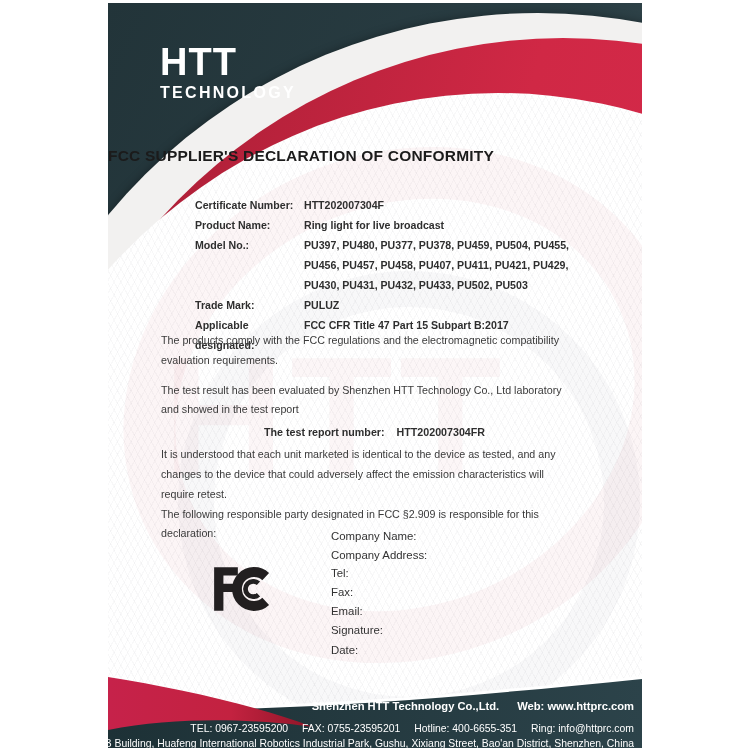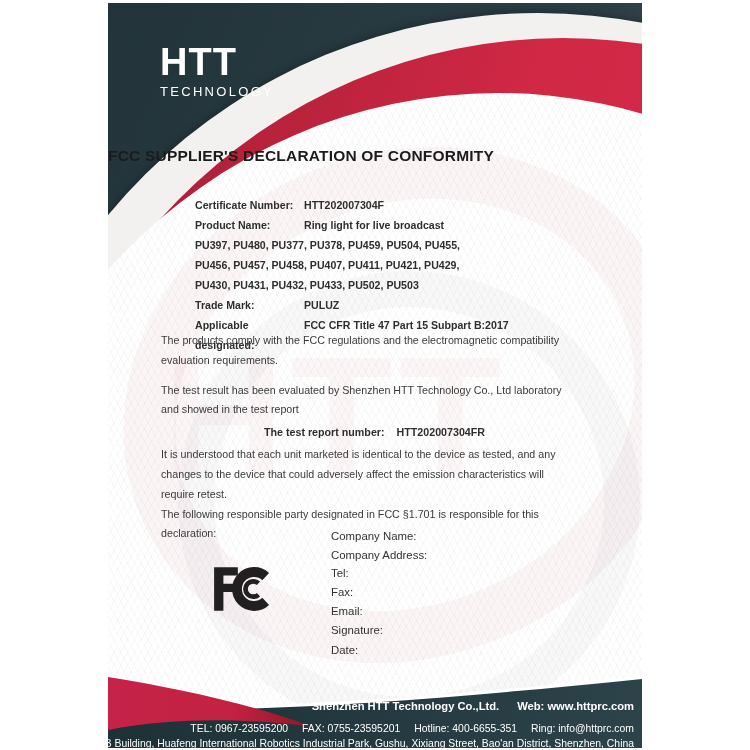--- a/index.html
+++ b/index.html
@@ -20,21 +20,21 @@
   .wm-ring{position:absolute;left:70px;top:268px;width:390px;height:390px;border-radius:50%;
         border:36px solid rgba(120,120,132,.05);}
   .wm-pink{position:absolute;left:10px;top:150px;width:470px;height:400px;border-radius:50%;
         border:52px solid rgba(198,62,82,.05);transform:rotate(-24deg);}
   .wm-htt{position:absolute;left:55px;top:330px;font-size:168px;font-weight:800;letter-spacing:6px;
         color:rgba(190,85,98,.05);line-height:1;}
   .bottom-svg{position:absolute;left:0;top:653px;width:534px;height:92px;}
   
   .logo{position:absolute;left:52px;top:40px;color:#ffffff;}
   .logo .big{font-size:38px;font-weight:bold;letter-spacing:1px;line-height:1;}
-  .logo .sub{font-size:13px;font-weight:normal;letter-spacing:2.3px;margin-top:3px;}
+  .logo .sub{font-size:16px;font-weight:bold;letter-spacing:2.3px;margin-top:3px;}
   
   .title{position:absolute;left:0;top:144px;width:100%;
          font-size:15.5px;font-weight:bold;color:#1b1b1b;letter-spacing:.2px;}
   
   .fields{position:absolute;left:87px;top:192px;width:420px;font-size:10.6px;color:#2e2e2e;
           line-height:20px;font-weight:bold;}
   .frow{display:flex;}
   .flabel{width:109px;flex:0 0 109px;}
   .fvalue{flex:1;}
   
@@ -98,20 +98,21 @@
     <div class="fields">
       <div class="frow">
         <div class="flabel">Certificate Number:</div>
         <div class="fvalue">HTT202007304F</div>
       </div>
       <div class="frow">
         <div class="flabel">Product Name:</div>
         <div class="fvalue">Ring light for live broadcast</div>
       </div>
       <div class="frow">
+        <div class="flabel">Model No.:</div>
         <div class="fvalue">
           <div>PU397, PU480, PU377, PU378, PU459, PU504, PU455,</div>
           <div>PU456, PU457, PU458, PU407, PU411, PU421, PU429,</div>
           <div>PU430, PU431, PU432, PU433, PU502, PU503</div>
         </div>
       </div>
       <div class="frow">
         <div class="flabel">Trade Mark:</div>
         <div class="fvalue">PULUZ</div>
       </div>
@@ -121,21 +122,21 @@
       </div>
     </div>
 
     <div class="paras">
       <p>The products comply with the FCC regulations and the electromagnetic compatibility evaluation requirements.</p>
       <p class="tight">The test result has been evaluated by Shenzhen HTT Technology Co., Ltd laboratory and showed in the test report</p>
       <p class="report">
         <span>The test report number:</span><span class="num">HTT202007304FR</span>
       </p>
       <p class="tight">It is understood that each unit marketed is identical to the device as tested, and any changes to the device that could adversely affect the emission characteristics will require retest.</p>
-      <p>The following responsible party designated in FCC §1.701 is responsible for this declaration:</p>
+      <p>The following responsible party designated in FCC §2.909 is responsible for this declaration:</p>
     </div>
 
     <svg class="fcc" width="66" height="48" viewBox="0 0 64 46">
       <path d="M4 2 h23 v8 H13 v8 h12 v8 H13 v18 H4 Z" fill="#221f20"></path>
       <path d="M54 11 A16.5 16.5 0 1 0 54 35" fill="none" stroke="#221f20" stroke-width="9.5"></path>
       <path d="M47 17.5 A7.5 7.5 0 1 0 47 28.5" fill="none" stroke="#221f20" stroke-width="4.6"></path>
     </svg>
 
     <div class="company">
       <div class="crow">Company Name:</div>

